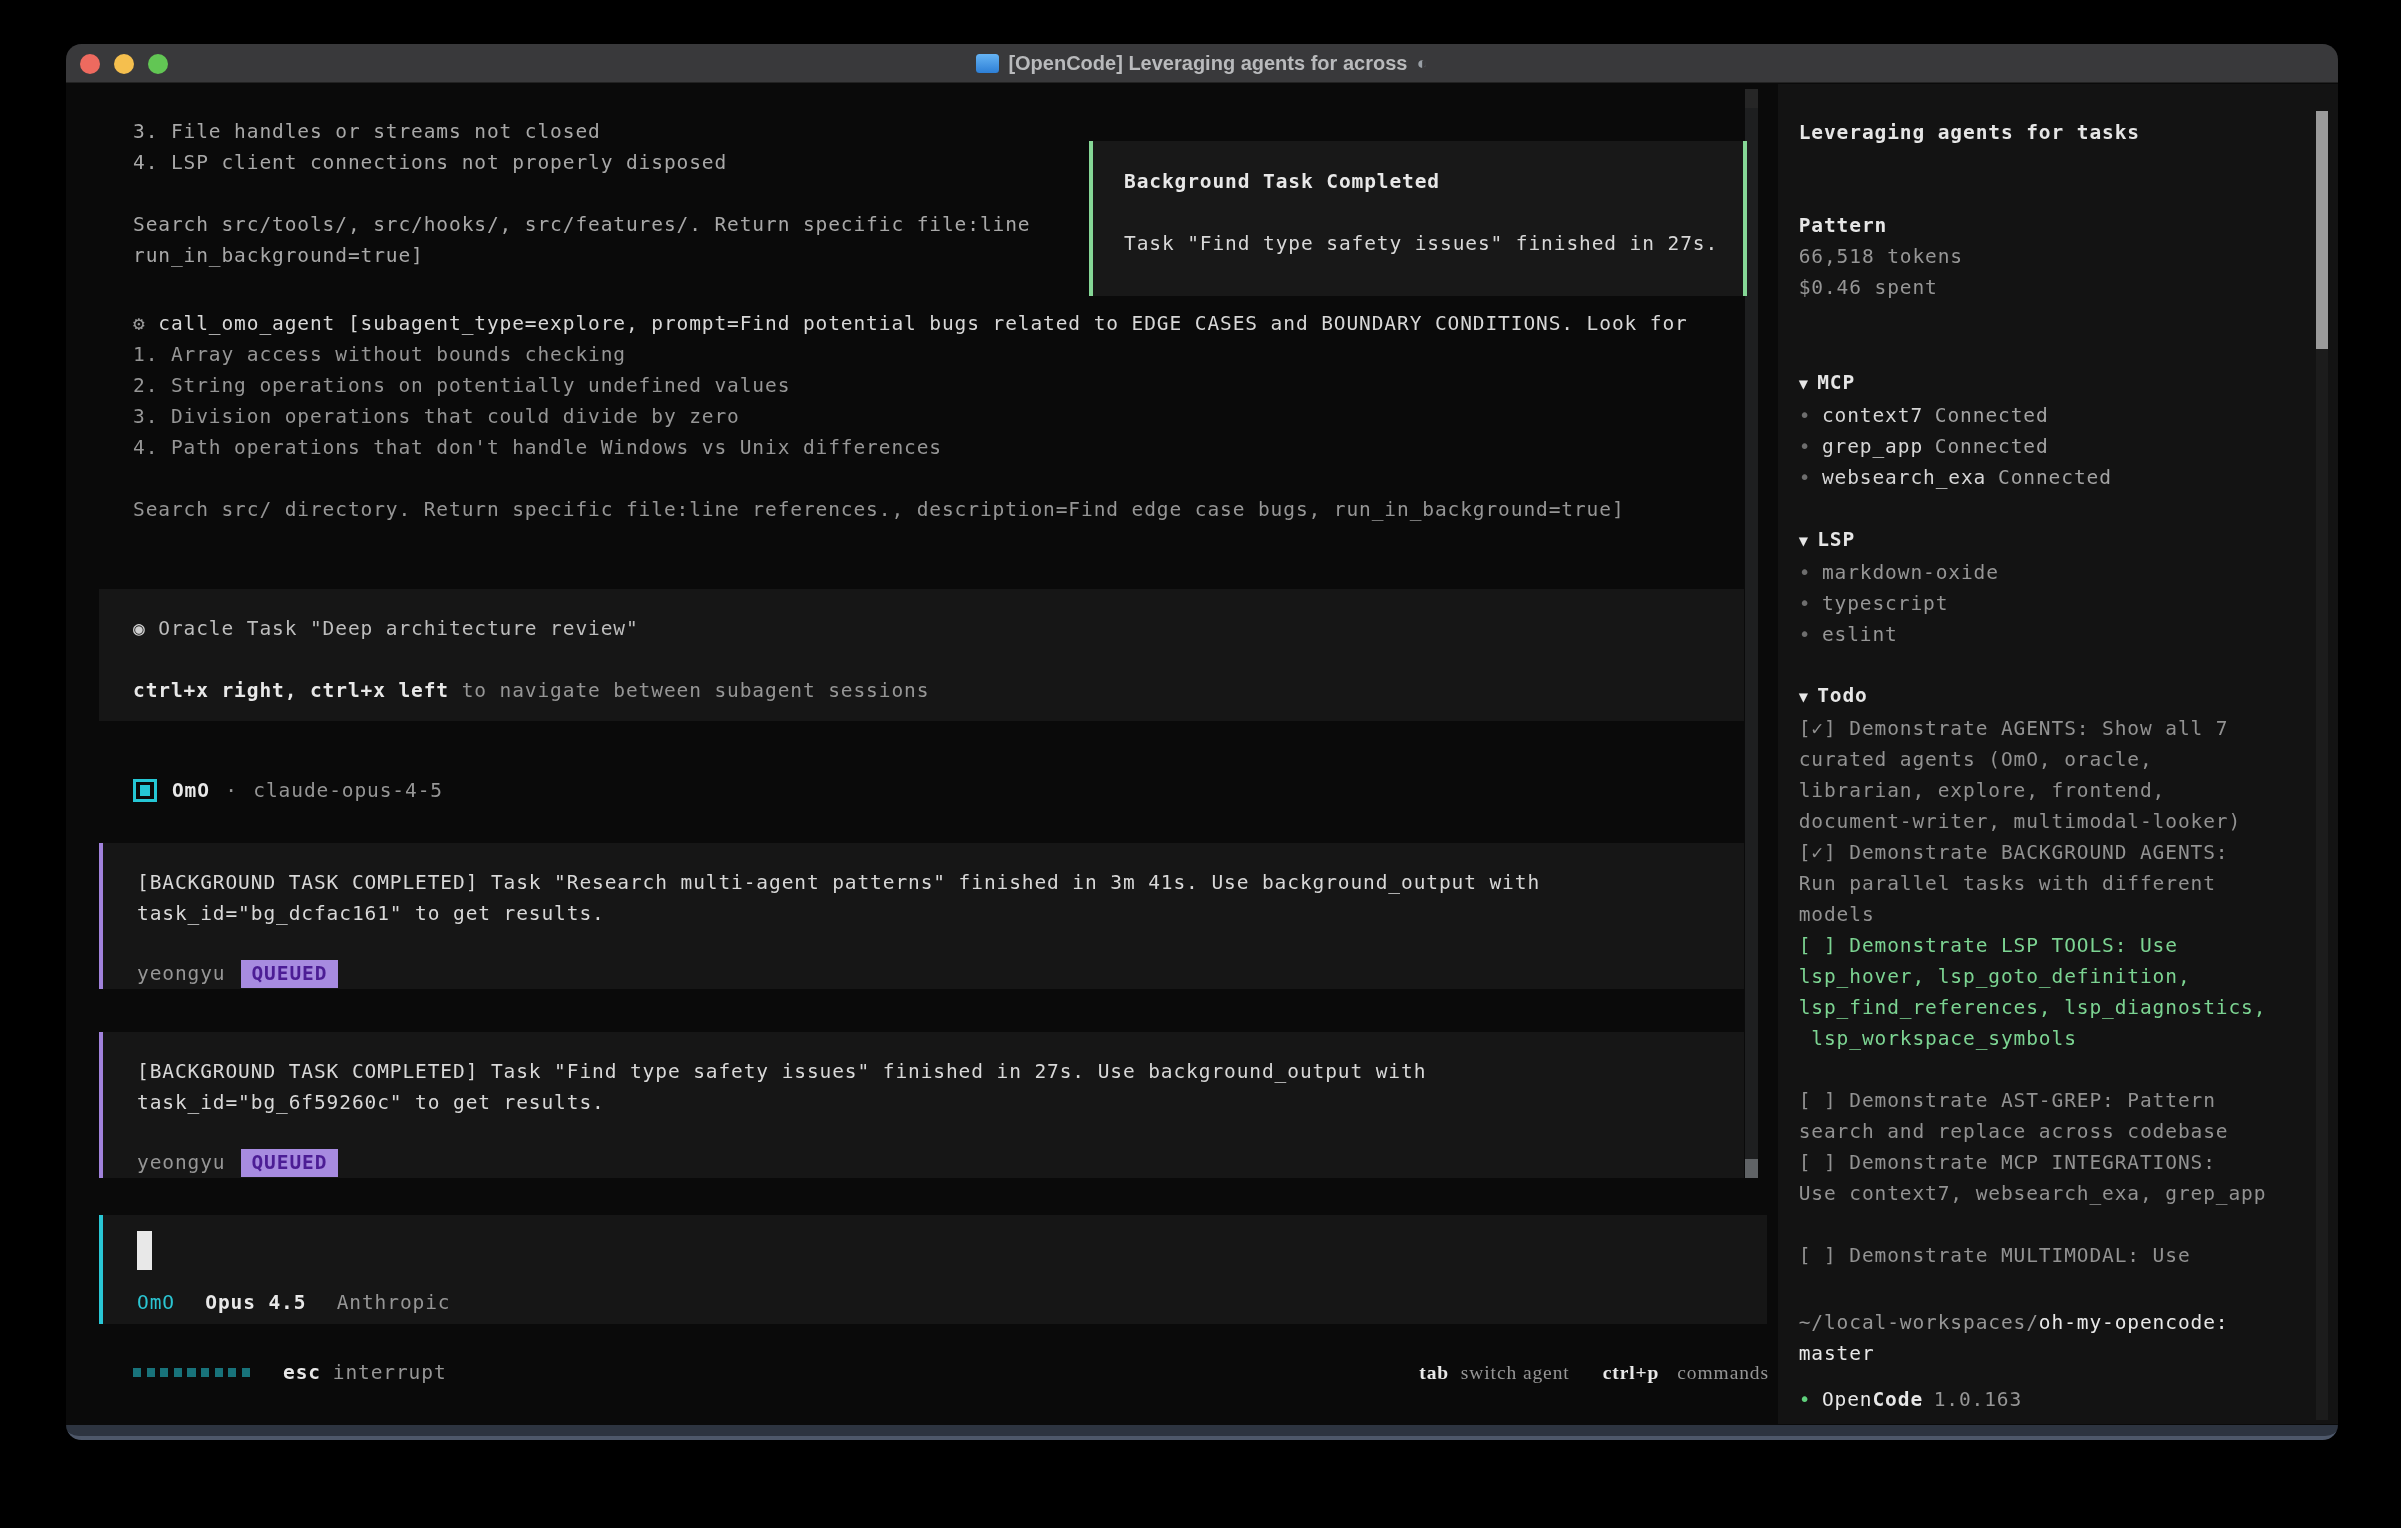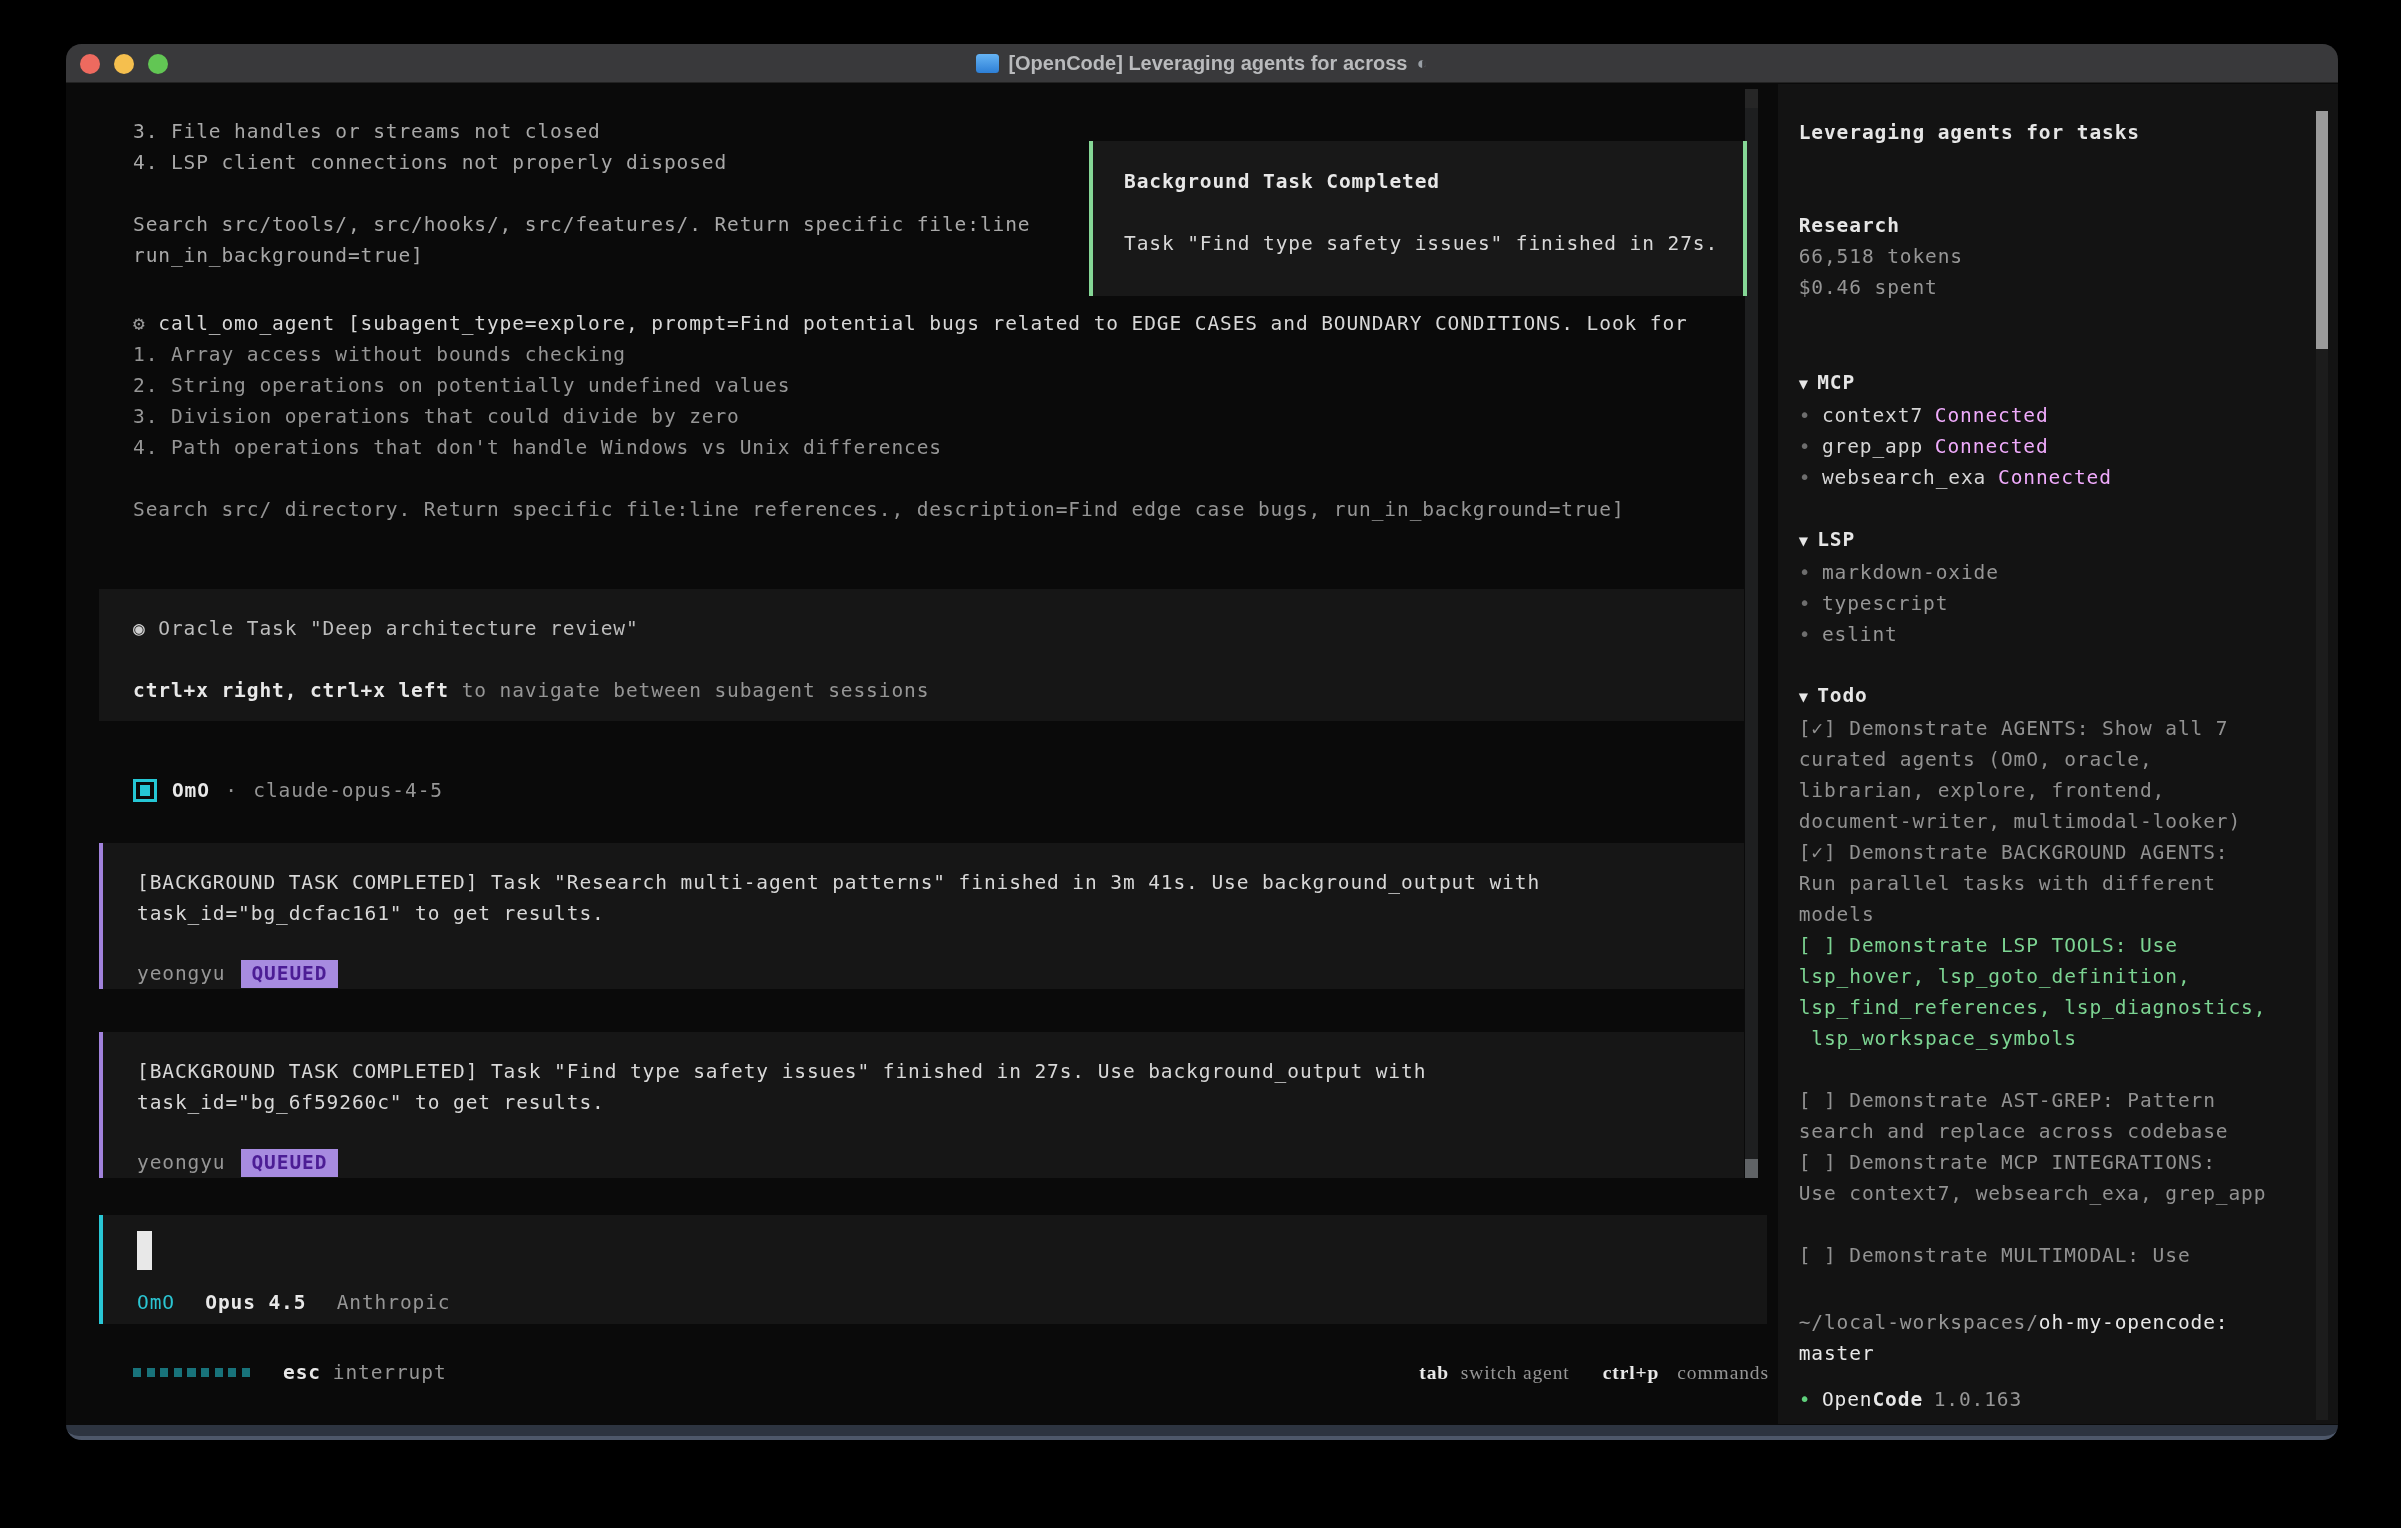--- a/index.html
+++ b/index.html
@@ -81,21 +81,21 @@
 
   
   .sidepanel { position:absolute; left:1712px; top:0; width:560px; height:1340px; background:#131313; }
   .sidebar { position:absolute; left:20.7px; top:0; width:489px; }
   .side-sec { position:absolute; left:0; width:489px; }
   .sec-head { color:#e6e6e6; font-weight:bold; }
   .tri { font-size:15.4px; margin-right:8.3px; }
   .bullet { color:#6e6e6e; margin-right:10.6px; }
   .b-green { color:#5fd07c; margin-right:10.6px; }
   .item-name { color:#d6d6d6; }
-  .item-status { color:#f0abfc; margin-left:11.8px; }
+  .item-status { color:#a3a3a3; margin-left:11.8px; }
   .todo-done, .todo-pending { color:#929292; }
   .todo-active { color:#7cd492; }
   .side-scroll { position:absolute; left:2250px; top:27px; width:12.4px; height:1309px; background:#1c1c1c; }
   .side-scroll .thumb { position:absolute; left:0; top:0; width:100%; height:238px; background:#9a9a9a; }
 </style>
 </head>
 <body>
 
 <div class="window">
 
@@ -224,21 +224,21 @@
     </div>
 
     <div class="sidepanel">
       <div class="sidebar mono">
 
         <div class="side-sec" style="top:32.5px;">
           <div class="line sec-head">Leveraging agents for tasks</div>
         </div>
 
         <div class="side-sec" style="top:126px;">
-          <div class="line sec-head">Research</div>
+          <div class="line sec-head">Pattern</div>
           <div class="dim">
               <div class="line">66,518 tokens</div>
               <div class="line">$0.46 spent</div>
             </div>
         </div>
 
         <div class="side-sec" style="top:283px;">
           <div class="line sec-head"><span class="tri">▼</span><span>MCP</span></div>
           <div class="line"><span class="bullet">•</span><span class="item-name">context7</span><span class="item-status">Connected</span></div>
           <div class="line"><span class="bullet">•</span><span class="item-name">grep_app</span><span class="item-status">Connected</span></div>

